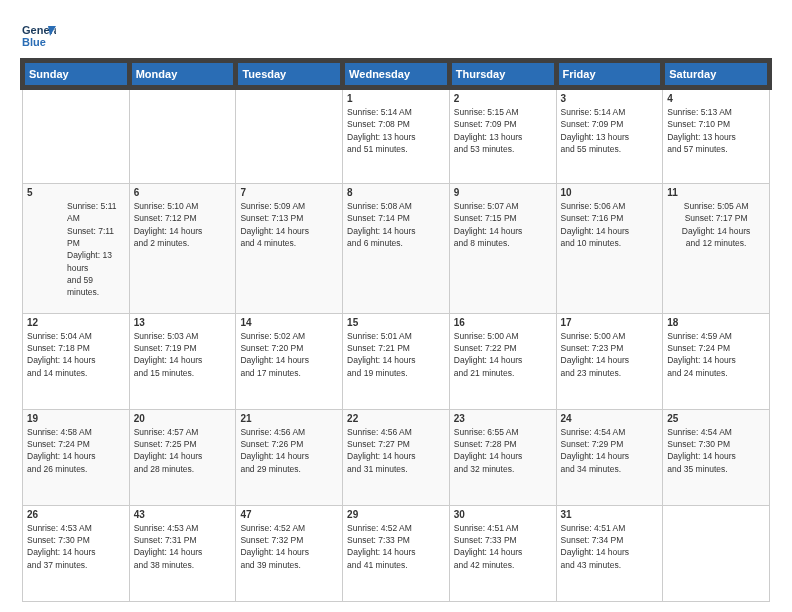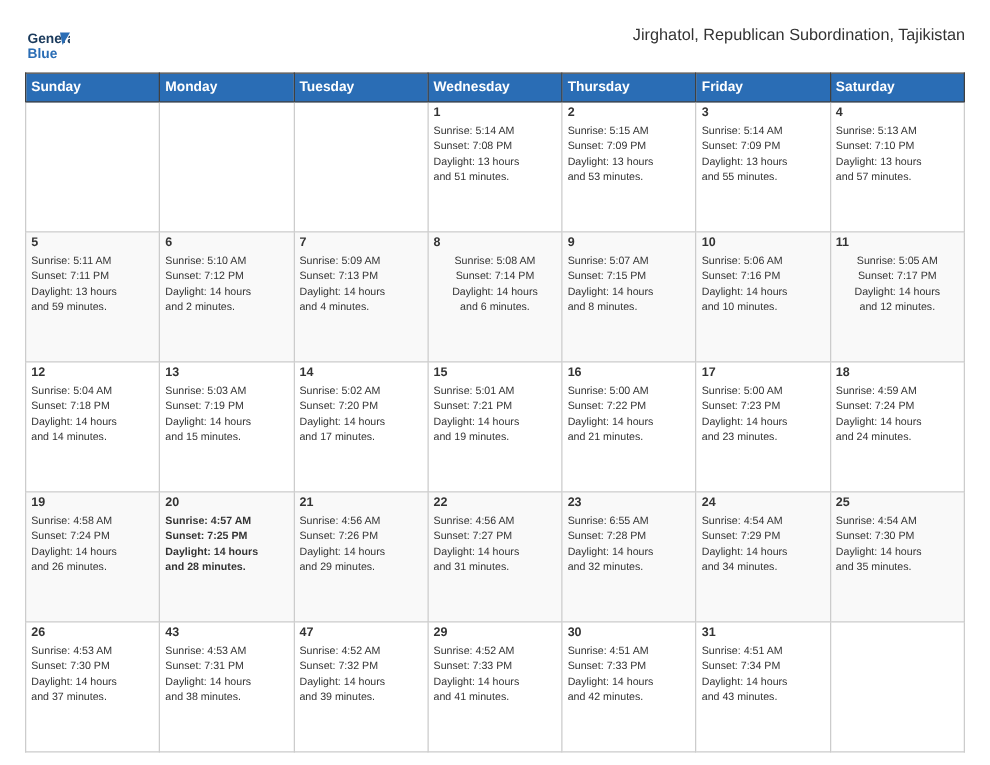--- a/index.html
+++ b/index.html
@@ -54,21 +54,21 @@
       width: 100%;
       table-layout: fixed;
     }
     .calendar th {
       background-color: #2a6db5;
       color: #fff;
       font-size: 11px;
       font-weight: bold;
       padding: 5px 4px;
       text-align: left;
-      border: 1px solid #404040;
+      border: 5px solid #404040;
     }
     .calendar td {
       vertical-align: top;
       border: 1px solid #ccc;
       padding: 3px 4px;
       font-size: 9px;
       color: #333;
       height: 88px;
     }
     .calendar td.empty {
@@ -101,21 +101,20 @@
 <div class="page">
   <div class="header">
     <div class="logo">
       <svg class="logo-icon" viewBox="0 0 36 36">
         <text x="2" y="16" font-size="11" font-weight="bold" fill="#1a3a5c">General</text>
         <text x="2" y="28" font-size="11" font-weight="bold" fill="#2a6db5">Blue</text>
         <polygon points="28,8 36,8 30,18" fill="#2a6db5"></polygon>
       </svg>
     </div>
     <div class="title-block">
-      <div class="subtitle">Jirghatol, Republican Subordination, Tajikistan</div>
     </div>
   </div>
 
   <table class="calendar">
     <thead>
       <tr>
         <th>Sunday</th>
         <th>Monday</th>
         <th>Tuesday</th>
         <th>Wednesday</th>
@@ -154,42 +153,42 @@
             <span class="day-num">4</span>
             <div class="day-info" style="white-space: pre-line;">Sunrise: 5:13 AM
 Sunset: 7:10 PM
 Daylight: 13 hours
 and 57 minutes.</div>
           </td>
         </tr>
         <tr>
           <td>
             <span class="day-num">5</span>
-            <div class="day-info" style="white-space: pre-line;">Sunrise: 5:11 AM
+            <div class="day-info" style="white-space: pre-line; margin-left: 40px;">Sunrise: 5:11 AM
 Sunset: 7:11 PM
 Daylight: 13 hours
 and 59 minutes.</div>
           </td>
           <td>
             <span class="day-num">6</span>
             <div class="day-info" style="white-space: pre-line;">Sunrise: 5:10 AM
 Sunset: 7:12 PM
 Daylight: 14 hours
 and 2 minutes.</div>
           </td>
           <td>
             <span class="day-num">7</span>
             <div class="day-info" style="white-space: pre-line;">Sunrise: 5:09 AM
 Sunset: 7:13 PM
 Daylight: 14 hours
 and 4 minutes.</div>
           </td>
           <td>
             <span class="day-num">8</span>
-            <div class="day-info" style="white-space: pre-line; text-align: center;">Sunrise: 5:08 AM
+            <div class="day-info" style="white-space: pre-line;">Sunrise: 5:08 AM
 Sunset: 7:14 PM
 Daylight: 14 hours
 and 6 minutes.</div>
           </td>
           <td>
             <span class="day-num">9</span>
             <div class="day-info" style="white-space: pre-line;">Sunrise: 5:07 AM
 Sunset: 7:15 PM
 Daylight: 14 hours
 and 8 minutes.</div>
@@ -263,21 +262,21 @@
         <tr>
           <td>
             <span class="day-num">19</span>
             <div class="day-info" style="white-space: pre-line;">Sunrise: 4:58 AM
 Sunset: 7:24 PM
 Daylight: 14 hours
 and 26 minutes.</div>
           </td>
           <td>
             <span class="day-num">20</span>
-            <div class="day-info" style="white-space: pre-line; font-weight: bold;">Sunrise: 4:57 AM
+            <div class="day-info" style="white-space: pre-line;">Sunrise: 4:57 AM
 Sunset: 7:25 PM
 Daylight: 14 hours
 and 28 minutes.</div>
           </td>
           <td>
             <span class="day-num">21</span>
             <div class="day-info" style="white-space: pre-line;">Sunrise: 4:56 AM
 Sunset: 7:26 PM
 Daylight: 14 hours
 and 29 minutes.</div>

